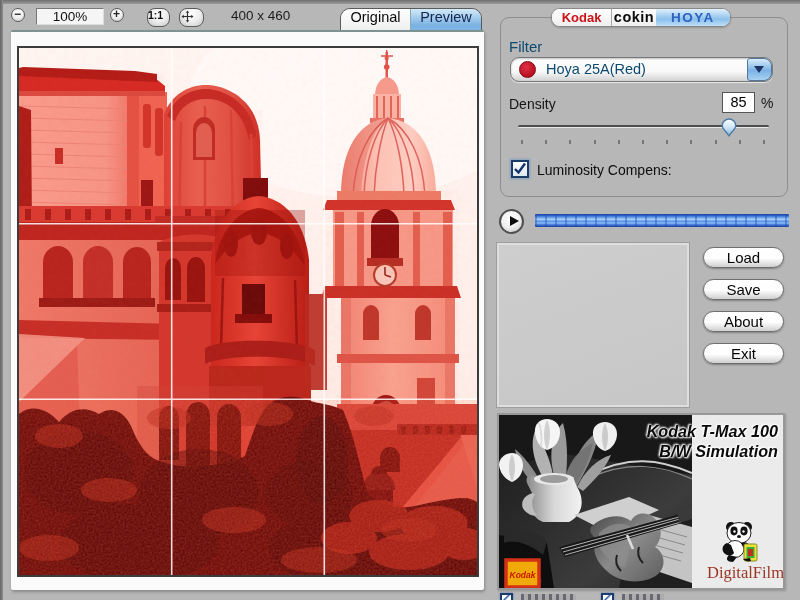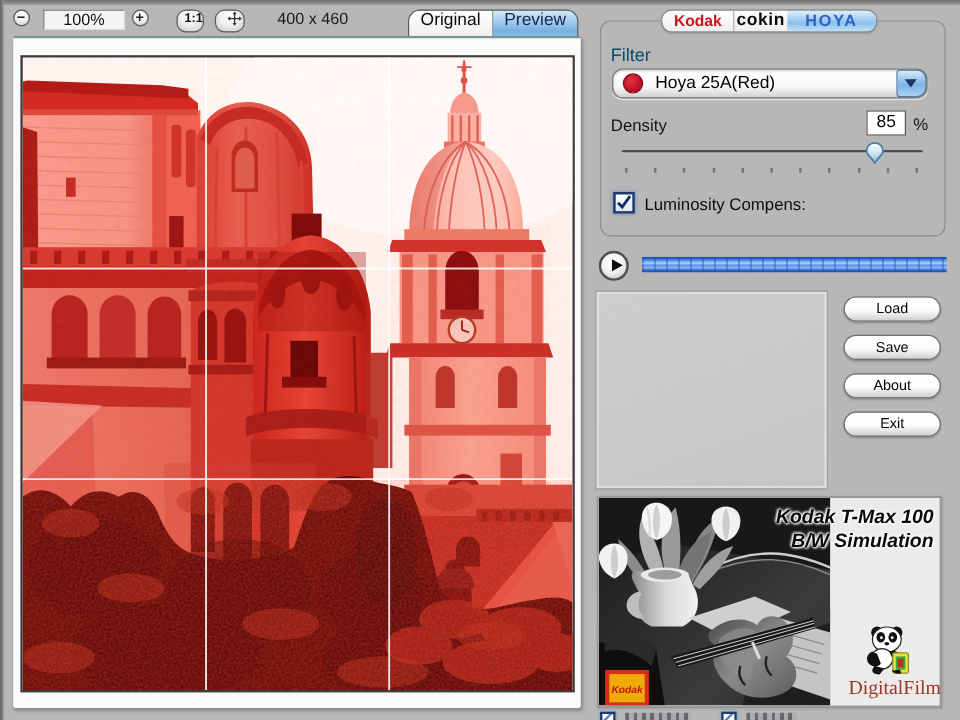--- a/index.html
+++ b/index.html
@@ -4,40 +4,40 @@
 <style>
 *{margin:0;padding:0;box-sizing:border-box}
 html,body{width:800px;height:600px;overflow:hidden}
 body{position:relative;background:#b7b7b7;font-family:"Liberation Sans",sans-serif;}
 .abs{position:absolute}
 
 #topedge{left:0;top:0;width:800px;height:4px;background:linear-gradient(#6f6f6f,#9a9a9a)}
 #leftedge{left:0;top:0;width:3px;height:600px;background:linear-gradient(90deg,#636363,#8f8f8f)}
 
 .circlebtn{width:14px;height:14px;border-radius:50%;border:1.6px solid #5c5c5c;background:radial-gradient(circle at 50% 30%,#ffffff 0%,#f2f2f2 45%,#c9c9c9 100%);color:#222;text-align:center;line-height:10px;font-size:12px;font-weight:bold}
-.pillbtn{height:19px;border-radius:8px;border:1.6px solid #5c5c5c;background:radial-gradient(circle at 50% 25%,#fff 0%,#eee 50%,#c6c6c6 100%);text-align:right;color:#111}
+.pillbtn{height:19px;border-radius:8px;border:1.6px solid #5c5c5c;background:radial-gradient(circle at 50% 25%,#fff 0%,#eee 50%,#c6c6c6 100%);text-align:left;color:#111}
 #zoomfield{left:36px;top:8px;width:68px;height:17px;background:#f5f5f5;border-top:1.5px solid #777;border-left:1.5px solid #777;border-right:1px solid #ddd;border-bottom:1px solid #ddd;text-align:center;font-size:13.5px;line-height:15px;color:#111}
 #sizelabel{left:231px;top:8px;font-size:13.5px;color:#1c1c1c}
 
 #tabop{left:340px;top:8px;width:142px;height:32px;border:1.5px solid #5a5a5a;border-radius:10px;overflow:hidden;display:flex}
 #tabop .o{width:69px;background:linear-gradient(#fefefe,#e9e9e9);color:#0a0a0a;font-size:14.5px;text-align:center;line-height:17px}
 #tabop .p{flex:1;background:linear-gradient(#d3eafa 0%,#79b1e2 55%,#8fc6ef 100%);color:#15254e;font-size:14.5px;text-align:center;line-height:17px;border-left:1px solid #8aa}
 
 #imgpanel{left:11px;top:30px;width:473px;height:560px;background:#fbfbfb;border-top:2px solid #7e9391;border-radius:2px;box-shadow:1px 2px 3px rgba(0,0,0,.25)}
 #photoframe{left:17px;top:46px;width:462px;height:531px;border:2px solid #3c3c3c;background:#fdf3ef}
 
 #grpbox{left:500px;top:17px;width:288px;height:180px;border:1.5px solid #8d8d8d;border-radius:9px}
 #brandtabs{left:551px;top:8px;width:180px;height:19px;border:1.3px solid #888;border-radius:9px;background:#fff;display:flex;overflow:hidden;box-shadow:0 1px 2px rgba(0,0,0,.2)}
 #brandtabs .k{width:59px;color:#cc1318;font-weight:bold;font-size:13px;text-align:center;line-height:17px;background:linear-gradient(#fff,#eee)}
 #brandtabs .c{width:45px;color:#0c0c0c;font-weight:bold;font-size:14.5px;text-align:center;line-height:16px;background:linear-gradient(#fff,#eee);border-left:1px solid #aaa;letter-spacing:.5px}
 #brandtabs .h{flex:1;color:#2c62c0;font-weight:bold;font-size:13.5px;letter-spacing:1.5px;text-align:center;line-height:17px;background:linear-gradient(#dff0fc 0%,#8cc0ec 60%,#bfe0f6 100%)}
 #lblFilter{left:509px;top:38px;font-size:15px;color:#0c4a6e}
 #dropdown{left:510px;top:57px;width:263px;height:25px;border-radius:9px;border:1px solid #777;background:linear-gradient(#ffffff 0%,#f8f8f8 60%,#d2d2d2 100%);box-shadow:inset 0 1px 2px rgba(0,0,0,.25), 0 1px 1px rgba(255,255,255,.7)}
 #ddcirc{left:519px;top:61px;width:17px;height:17px;border-radius:50%;background:radial-gradient(circle at 40% 35%,#e03048,#b80e1e 70%);border:1px solid #7d0a14}
-#ddtext{left:546px;top:61px;font-size:14.5px;color:#000000}
+#ddtext{left:546px;top:61px;font-size:14.5px;color:#0c4a6e}
 #ddbtn{left:747px;top:58px;width:25px;height:23px;border-radius:3px 8px 8px 3px;background:linear-gradient(#d8ecfa 0%,#7cb2e4 55%,#a8d2f2 100%);border:1px solid #55779c}
 #ddarrow{left:754px;top:66px;width:0;height:0;border-left:5.5px solid transparent;border-right:5.5px solid transparent;border-top:7px solid #1c3464}
 #lblDensity{left:509px;top:96px;font-size:14px;color:#141414}
 #valbox{left:722px;top:92px;width:33px;height:21px;background:#fff;border:1.2px solid #555;font-size:14.5px;text-align:center;line-height:19px;color:#000}
 #pct{left:761px;top:95px;font-size:14px;color:#141414}
 #slidertrack{left:518px;top:125px;width:251px;height:2.5px;background:#4e4e4e;border-bottom:1px solid #e8e8e8;border-radius:2px}
 #sliderthumb{left:721px;top:118px}
 .tick{top:140px;width:2px;height:3.5px;background:#777}
 #checkbox{left:511px;top:160px;width:18px;height:18px;background:linear-gradient(#fff,#dde8f2);border:2px solid #1b3a66;box-shadow:0 0 2px 1px rgba(90,140,200,.55)}
 #lblLum{left:537px;top:162px;font-size:14px;color:#0d0d0d}
@@ -45,21 +45,21 @@
 #playbtn{left:499px;top:209px;width:25px;height:25px;border-radius:50%;border:2px solid #4f4f4f;background:radial-gradient(circle at 45% 35%,#ffffff 0%,#f0f0f0 50%,#bdbdbd 100%)}
 #playtri{left:509.5px;top:216px;width:0;height:0;border-top:5.5px solid transparent;border-bottom:5.5px solid transparent;border-left:9px solid #0d0d0d}
 #progress{left:535px;top:213.5px;width:254px;height:13px;
  background:
   repeating-linear-gradient(90deg, rgba(25,70,170,.38) 0 2px, rgba(25,70,170,0) 2px 10px),
   linear-gradient(#1e3f9e 0%,#2e62c8 12%,#6ea6ee 28%,#a8d0f8 42%,#5890e4 55%,#88bcf4 70%,#3a6cd0 85%,#1e3f9e 100%);
  border-radius:1px}
 
 #graybox{left:496px;top:242px;width:194px;height:166px;background:linear-gradient(160deg,#cecece,#c6c6c6);border:1px solid #9e9e9e;box-shadow:inset 0 0 0 2px #dedede}
 
-.rbtn{left:703px;width:81px;height:21px;border-radius:11px;border:1.4px solid #6e6e6e;background:linear-gradient(#ffffff 0%,#fdfdfd 55%,#cfcfcf 100%);text-align:center;font-size:12px;line-height:19px;color:#050505;box-shadow:0 1px 2px rgba(0,0,0,.3)}
+.rbtn{left:703px;width:81px;height:21px;border-radius:11px;border:1.4px solid #6e6e6e;background:linear-gradient(#ffffff 0%,#fdfdfd 55%,#cfcfcf 100%);text-align:center;font-size:15px;line-height:19px;color:#050505;box-shadow:0 1px 2px rgba(0,0,0,.3)}
 
 #banner{left:497px;top:413px;width:288px;height:177px;border:2px solid #989898;background:#ebebeb;box-shadow:1px 1px 2px rgba(0,0,0,.2)}
 #bphoto{left:499px;top:415px;width:193px;height:173px;overflow:hidden}
 #btitle{left:585px;top:422px;width:193px;text-align:right;font-size:16.2px;line-height:19.5px;font-weight:bold;font-style:italic;color:#0a0a0a;text-shadow:0 0 2px #fff,0 0 3px #fff,1px 1px 2px #fff,-1px -1px 2px #fff}
 #dfilm{left:692px;top:563px;width:92px;text-align:right;font-family:"Liberation Serif",serif;font-weight:normal;font-size:16.5px;color:#9c3624}
 
 .cutcb{top:593px;width:13px;height:12px;background:linear-gradient(135deg,#fff 30%,#2a57a8 40%,#fff 55%),#eef2f8;border:2px solid #1d3c6c;box-shadow:0 0 2px rgba(70,120,190,.8)}
 </style>
 </head>
 <body>

